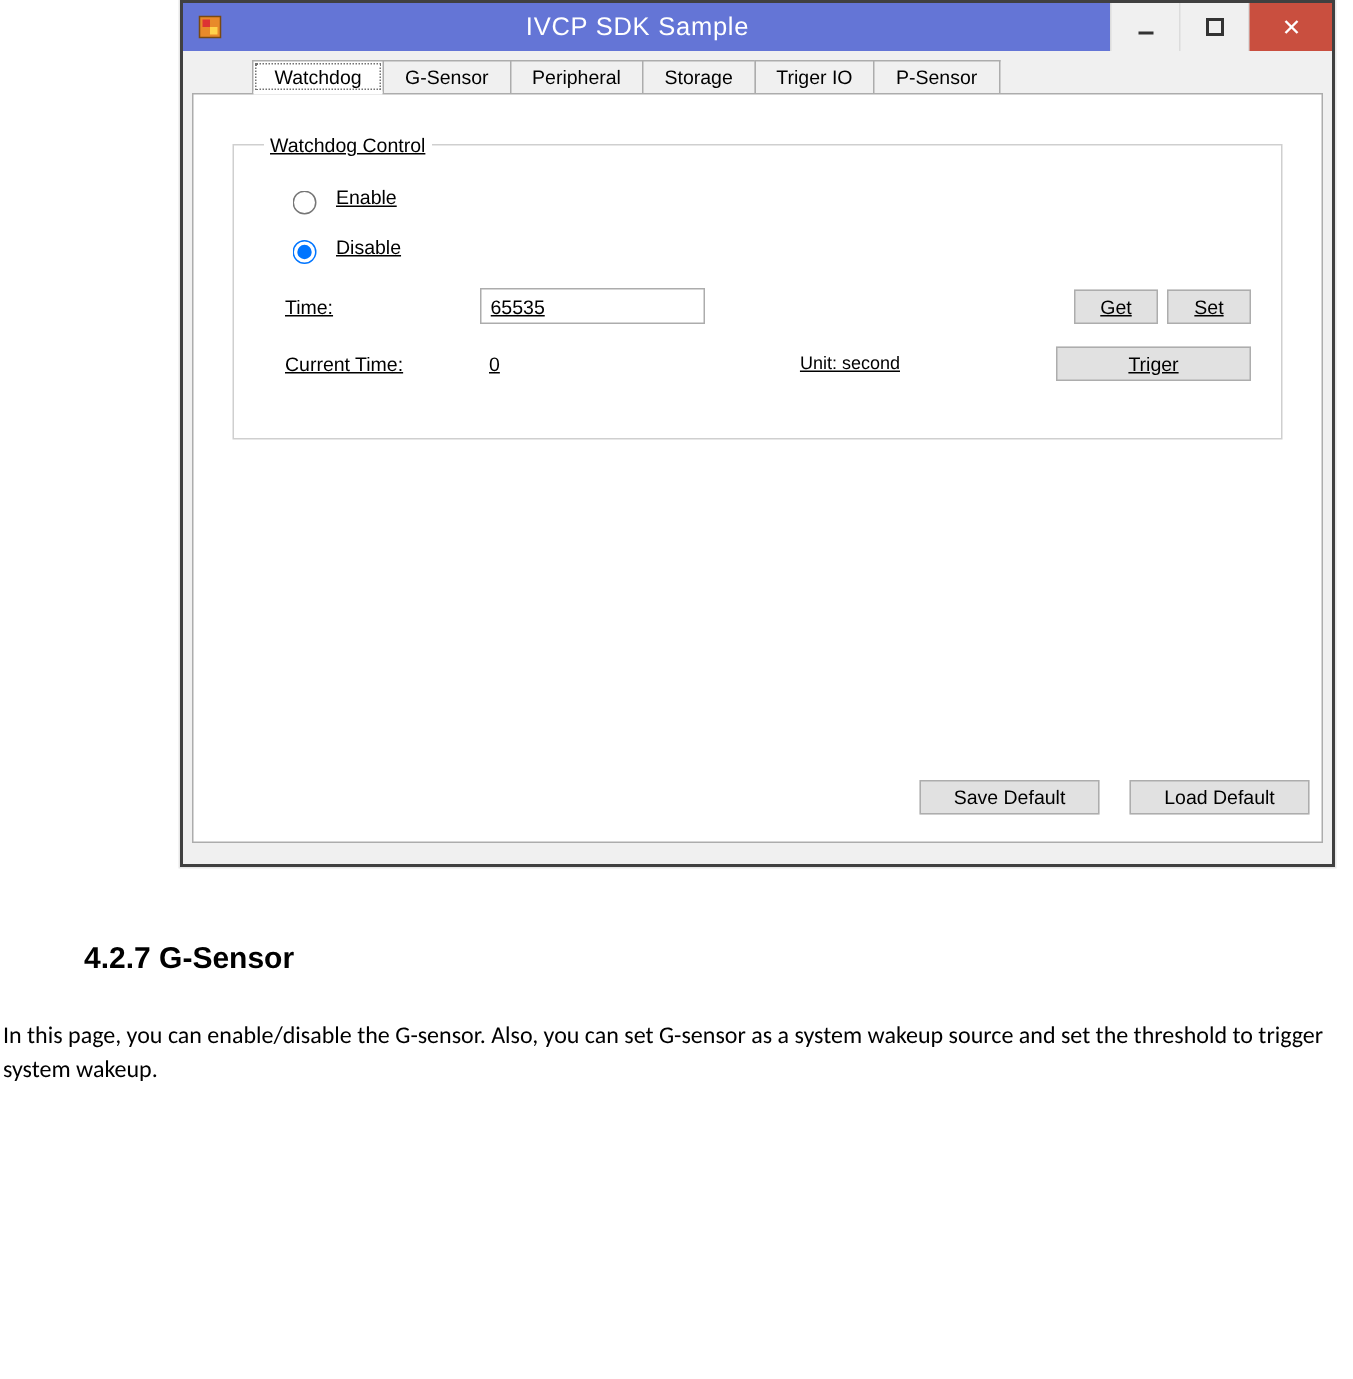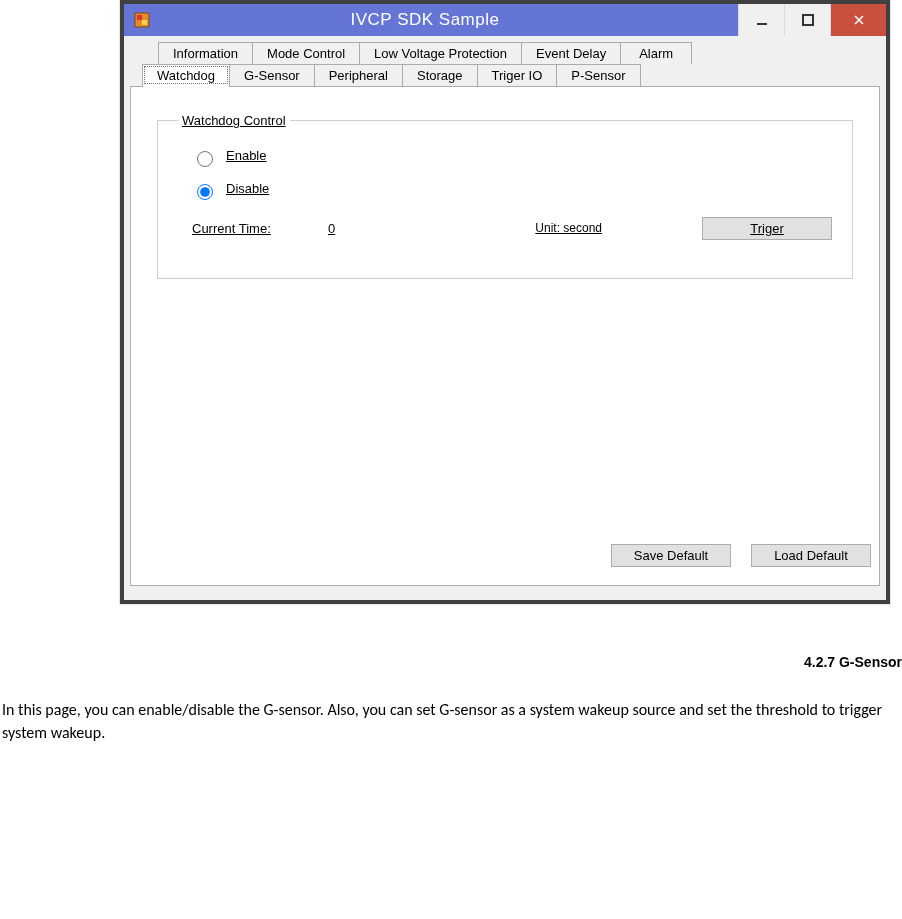--- a/index.html
+++ b/index.html
@@ -14,21 +14,21 @@
   }
   .page {
     width: 902px;
     padding: 0;
   }
   .window-wrap {
     margin-left: 120px;
     width: 770px;
   }
   .window {
-    border: 4px solid #404040;
+    border: 2px solid #404040;
     background: #f0f0f0;
     width: 100%;
     box-shadow: 0 0 0 1px #e8e8e8;
   }
   .titlebar {
     background: #6475d6;
     color: #fff;
     height: 32px;
     display: flex;
     align-items: center;
@@ -153,23 +153,22 @@
   }
   .btn.wide { min-width:120px; }
   .bottom-btns {
     position:absolute;
     right:8px; bottom:18px;
     display:flex; gap:14px;
   }
   .section-heading {
     font-family: Arial, sans-serif;
     font-weight:700;
-    font-size:14px;
+    font-size:20px;
     margin: 50px 0 28px 56px;
-    text-align: right;
   }
   .body-text {
     font-family: Calibri, Arial, sans-serif;
     font-size:16px;
     line-height:1.45;
     margin: 0 2px 0 2px;
     max-width: 900px;
   }
   .active-dotted {
     outline: 1px dotted #727272;
@@ -211,27 +210,20 @@
                 <line x1="10" y1="2" x2="2" y2="10" stroke="#fff" stroke-width="1.6"></line>
               </svg>
           </div>
         </div>
       </div>
 
       <div class="client">
 
         <div class="tabstrip">
           <div class="tabrow">
-            <div class="tab">Information</div>
-            <div class="tab">Mode Control</div>
-            <div class="tab">Low Voltage Protection</div>
-            <div class="tab">Event Delay</div>
-            <div class="tab">Alarm</div>
-          </div>
-          <div class="tabrow">
             <div class="tab active active-dotted">Watchdog</div>
             <div class="tab">G-Sensor</div>
             <div class="tab">Peripheral</div>
             <div class="tab">Storage</div>
             <div class="tab">Triger IO</div>
             <div class="tab">P-Sensor</div>
           </div>
         </div>
 
         <div class="panel">
@@ -241,20 +233,27 @@
 
             <div class="radio-row">
               <input type="radio" name="wd" style="">
               <span>Enable</span>
             </div>
             <div class="radio-row">
               <input type="radio" name="wd" checked="" style="">
               <span>Disable</span>
             </div>
 
+            <div class="formrow">
+              <span class="lbl">Time:</span>
+              <input class="val-input" value="65535" style="">
+              <span class="spacer"></span>
+              <div class="btn">Get</div>
+              <div class="btn">Set</div>
+            </div>
 
             <div class="formrow">
               <span class="lbl">Current Time:</span>
               <span class="static-val">0</span>
               <span class="unit">Unit: second</span>
               <span class="spacer"></span>
               <div class="btn wide" style="min-width:130px">Triger</div>
             </div>
 
           </fieldset>

